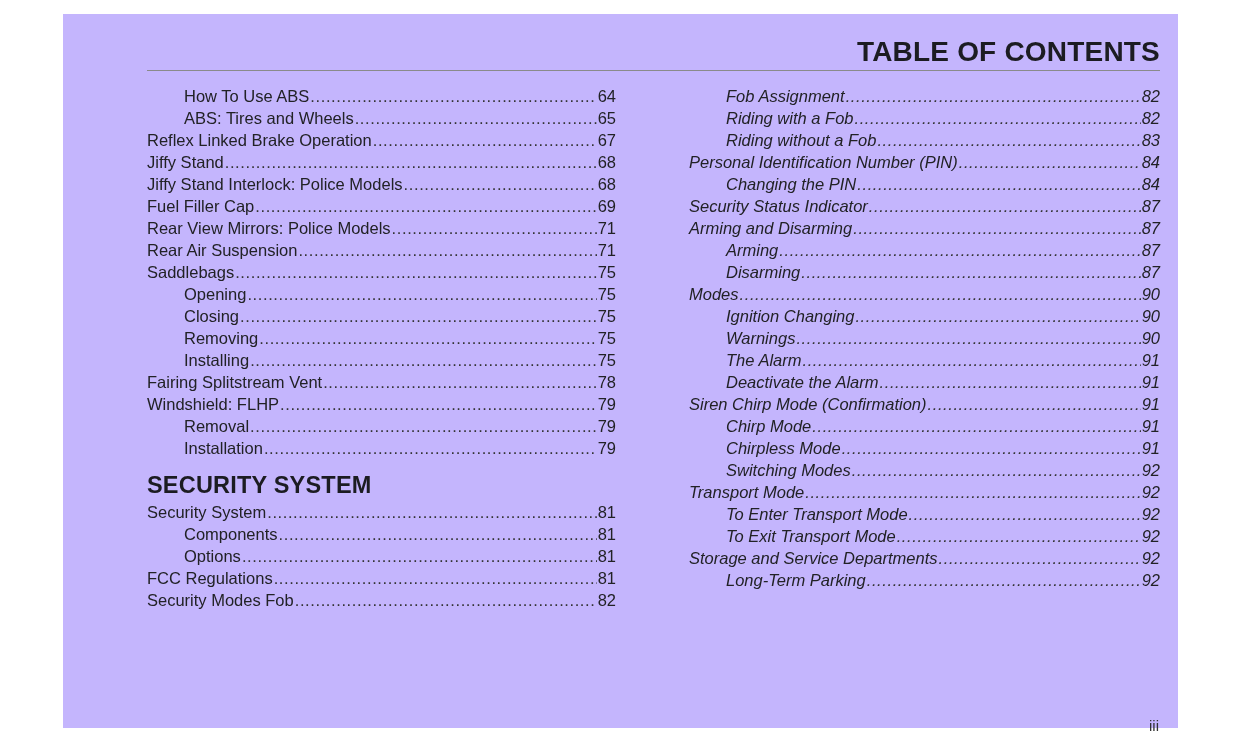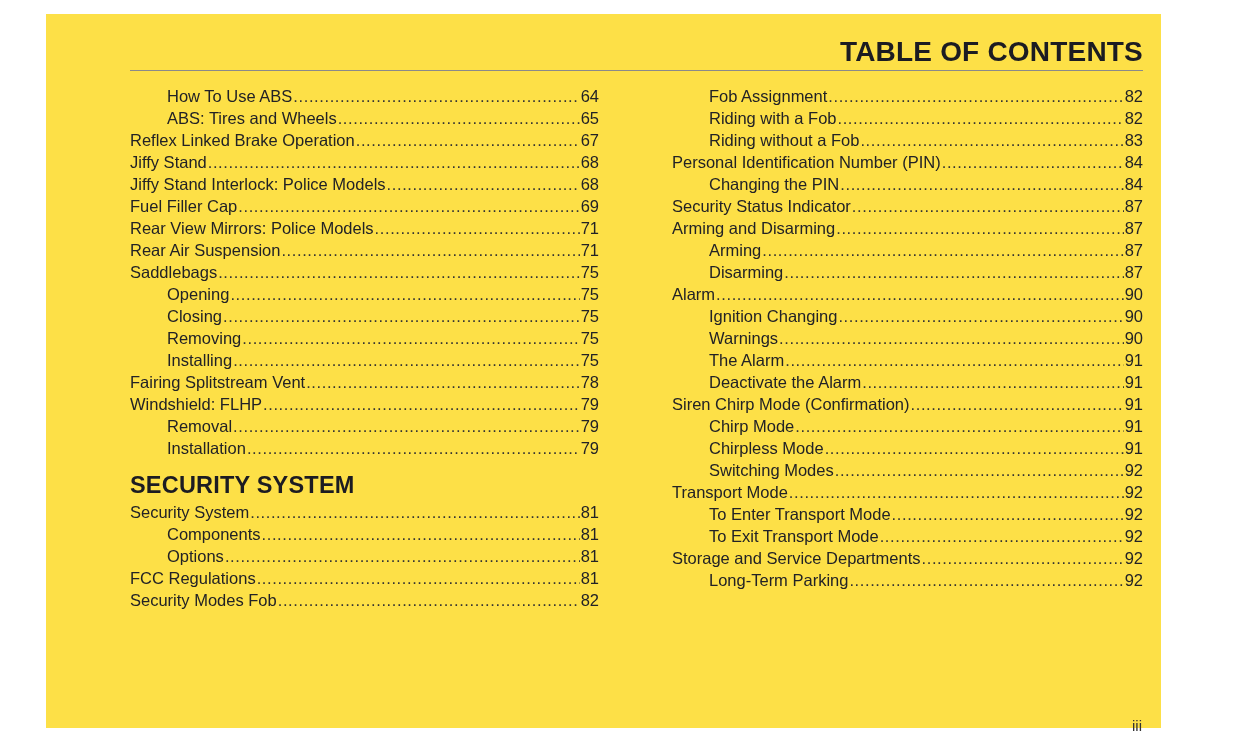--- a/index.html
+++ b/index.html
@@ -10,25 +10,25 @@
     body {
       width: 1241px;
       height: 750px;
       position: relative;
       overflow: hidden;
       font-family: "Liberation Sans", sans-serif;
       color: #1e1e22;
     }
     .page {
       position: absolute;
-      left: 46px;
+      left: 63px;
       top: 14px;
       width: 1115px;
       height: 714px;
-      background: #fde047;
+      background: #c4b5fd;
     }
     .page-title {
       position: absolute;
       right: 18px;
       top: 22px;
       font-size: 28px;
       font-weight: bold;
       letter-spacing: 0.2px;
       color: #1c1c22;
       white-space: nowrap;
@@ -39,21 +39,21 @@
       top: 56px;
       width: 1013px;
       height: 0;
       border-top: 1.5px solid #8a8a8a;
     }
     .toc-column {
       position: absolute;
       top: 71px;
     }
     .toc-left { left: 84px; width: 469px; }
-    .toc-right { left: 626px; width: 471px; }
+    .toc-right { left: 626px; width: 471px; font-style: italic; }
 
     .toc-entry {
       display: flex;
       align-items: flex-start;
       height: 22px;
       line-height: 22px;
       font-size: 16.5px;
       color: #222226;
       white-space: nowrap;
     }
@@ -257,21 +257,21 @@
           <span class="label">Arming</span>
           <span class="leader"></span>
           <span class="page-num">87</span>
         </div>
         <div class="toc-entry sub">
           <span class="label">Disarming</span>
           <span class="leader"></span>
           <span class="page-num">87</span>
         </div>
         <div class="toc-entry">
-          <span class="label">Alarm</span>
+          <span class="label">Modes</span>
           <span class="leader"></span>
           <span class="page-num">90</span>
         </div>
         <div class="toc-entry sub">
           <span class="label">Ignition Changing</span>
           <span class="leader"></span>
           <span class="page-num">90</span>
         </div>
         <div class="toc-entry sub">
           <span class="label">Warnings</span>

